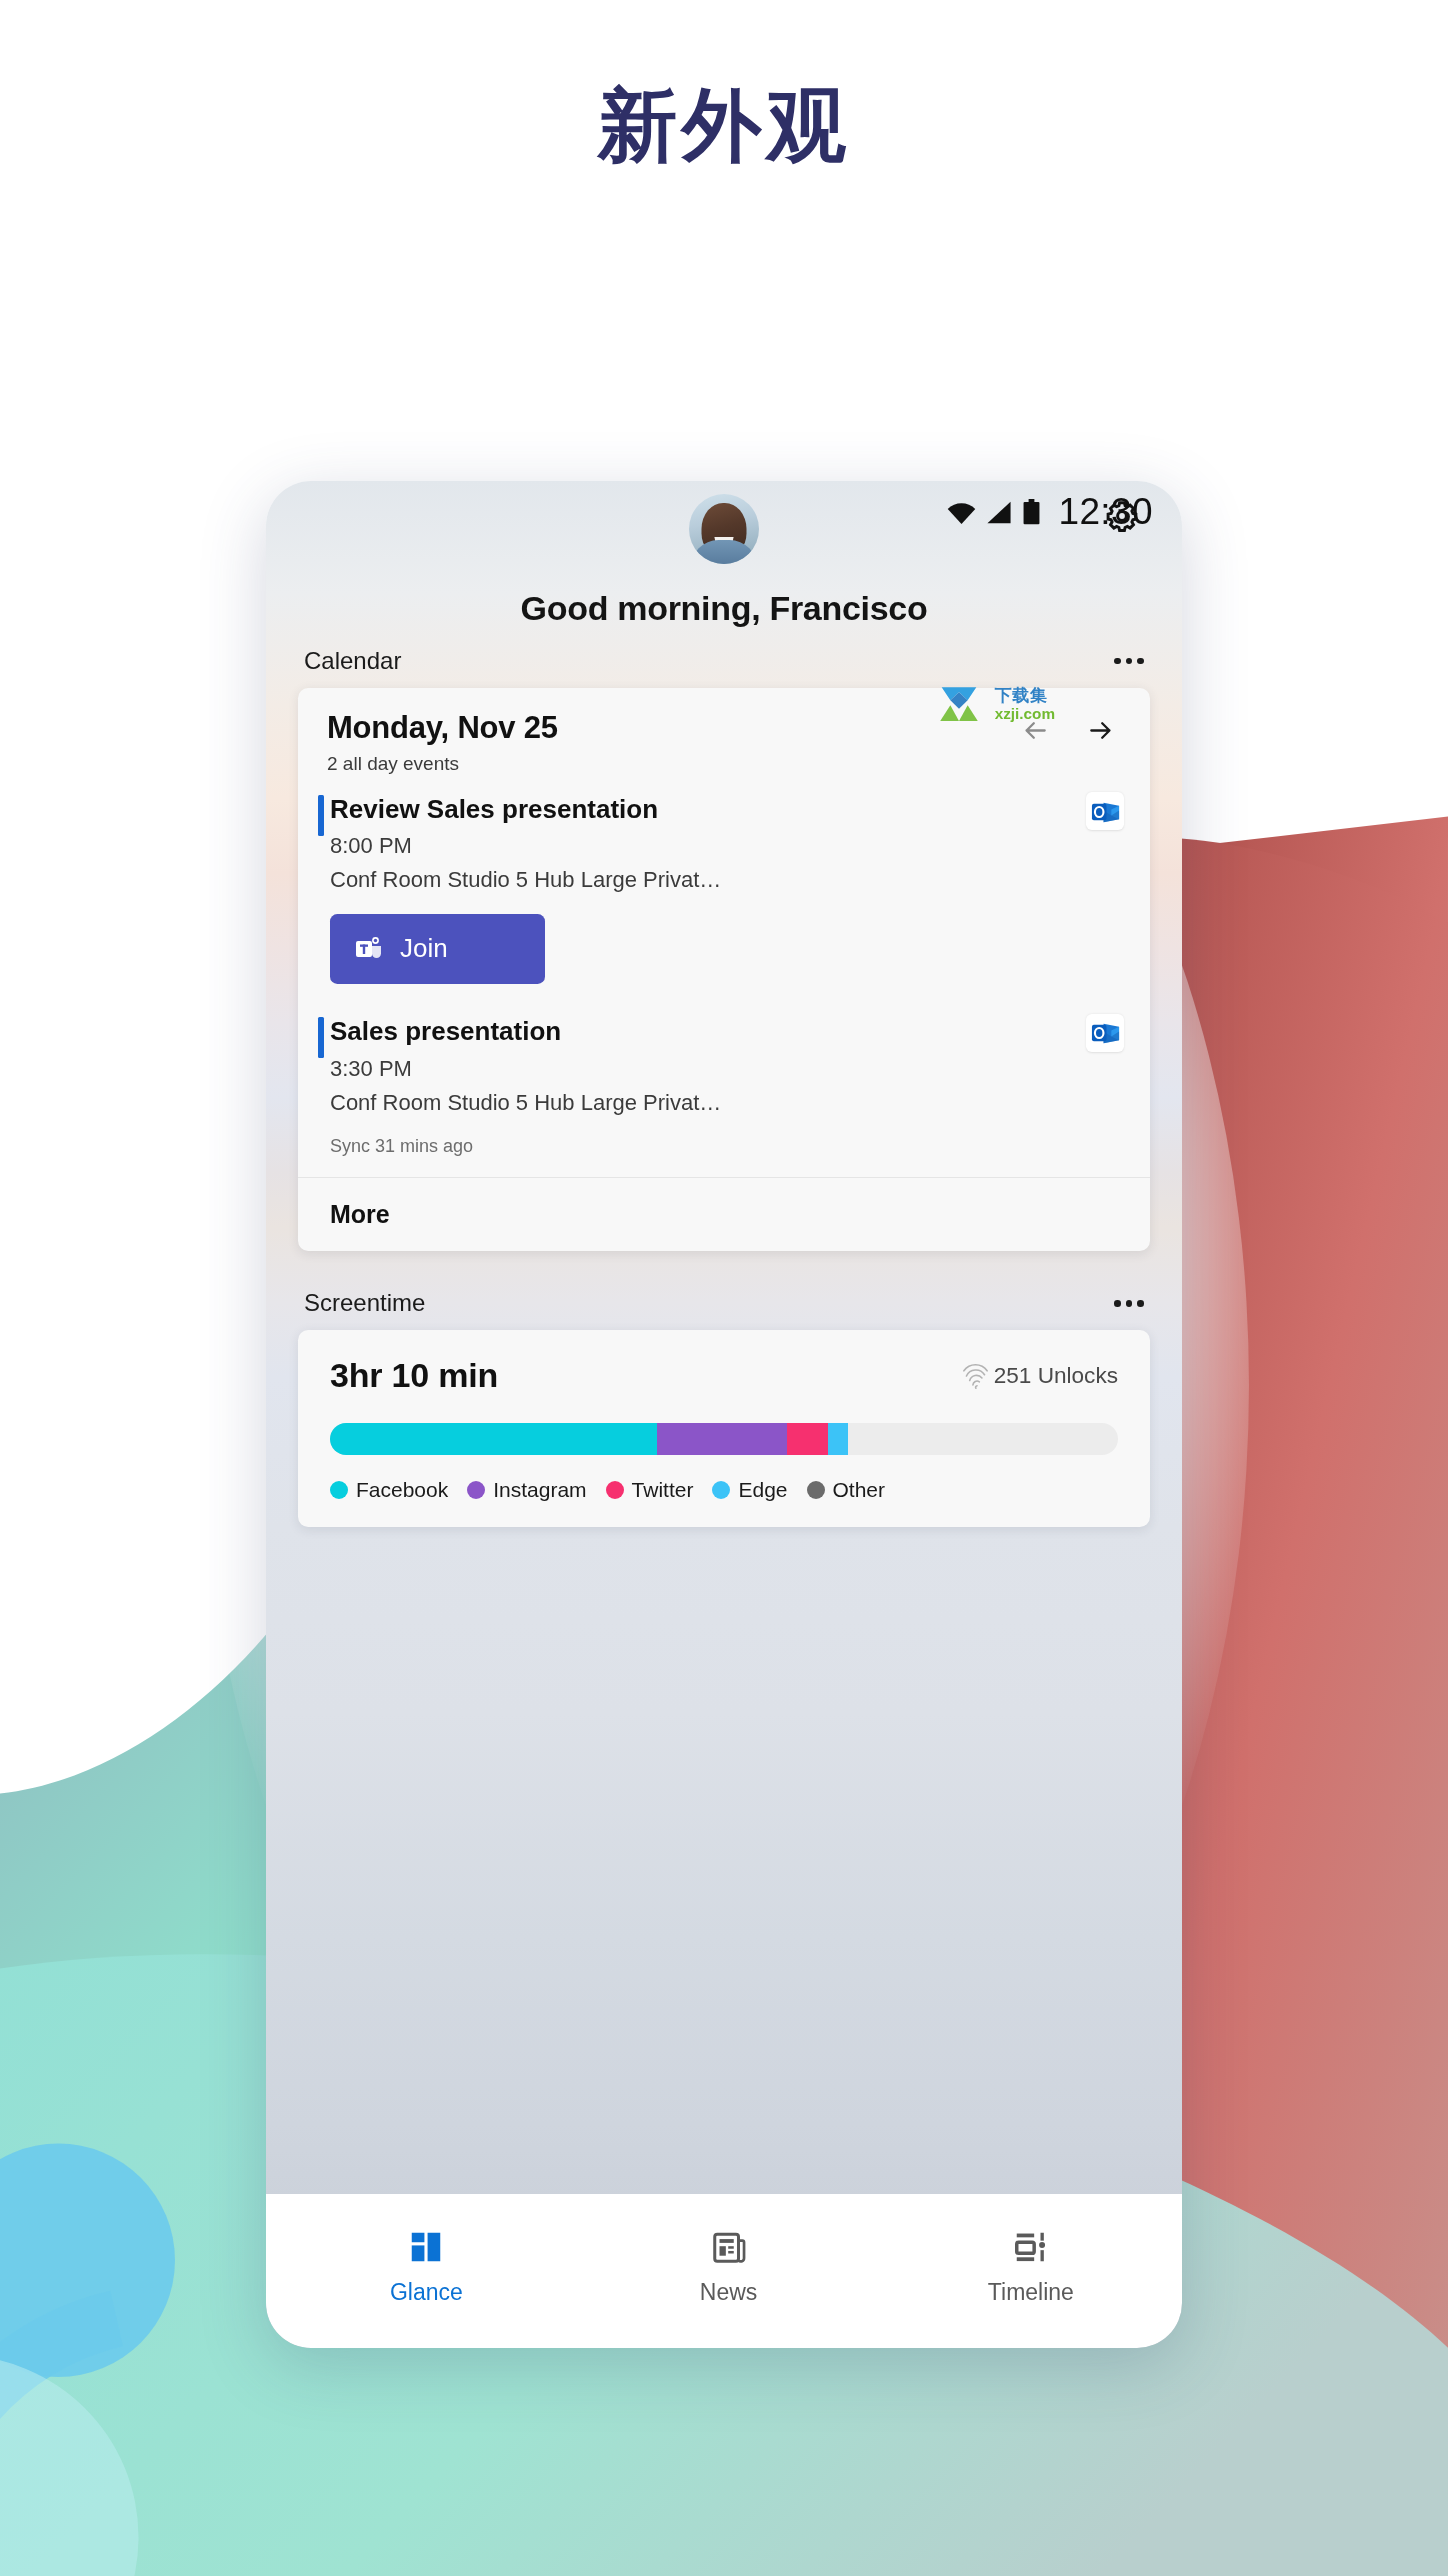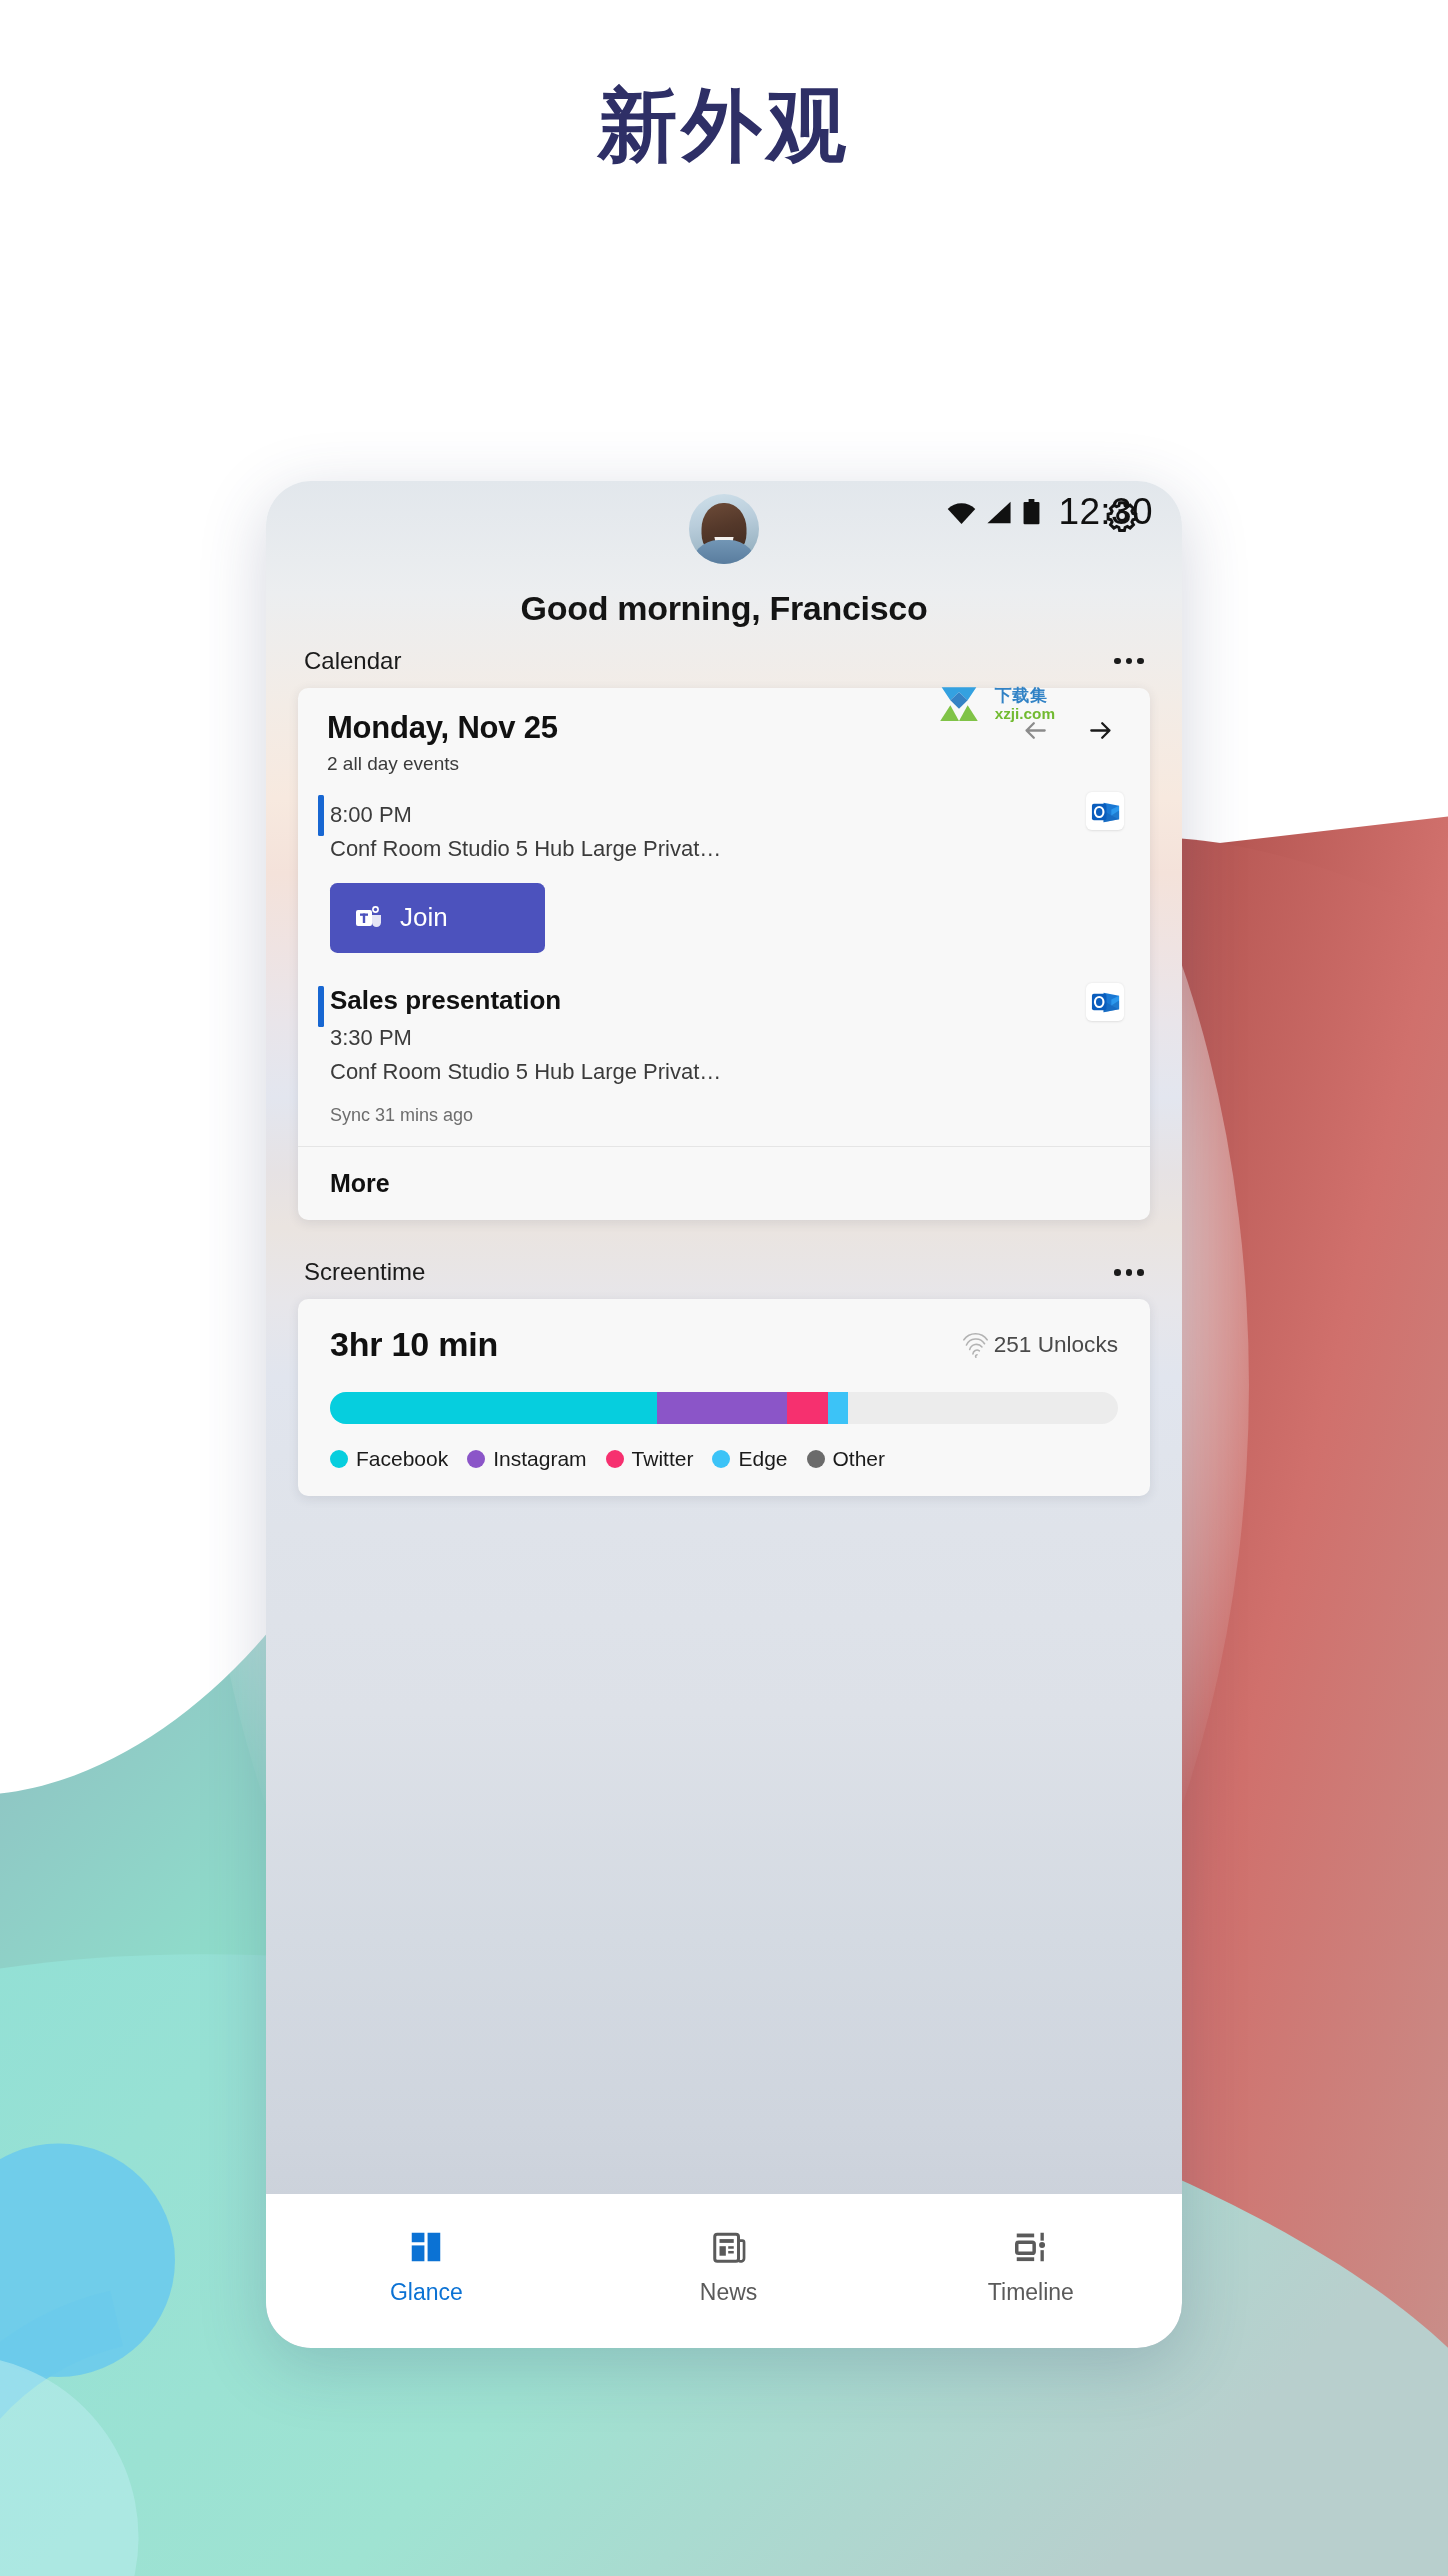--- a/index.html
+++ b/index.html
@@ -286,20 +286,21 @@
         <span class="accent"></span>
         <div class="ev-app">
           <svg width="31" height="31" viewBox="0 0 32 32">
             <path d="M14,7 L30,10 L30,24 L14,27 Z" fill="#1a78d4"></path>
             <path d="M22,14 L30,10 L30,24 L22,20 Z" fill="#2d9bf0" opacity=".9"></path>
             <path d="M14,15 L22,20 L30,15 L30,24 L14,27 Z" fill="#1663b5" opacity=".55"></path>
             <rect x="2" y="8" width="15" height="17" rx="2" fill="#0a5dbd"></rect>
             <ellipse cx="9.5" cy="16.5" rx="4.4" ry="5.2" fill="none" stroke="#fff" stroke-width="2.2"></ellipse>
           </svg>
         </div>
+        <div class="ev-title">Review Sales presentation</div>
         <div class="ev-time">8:00 PM</div>
         <div class="ev-loc">Conf Room Studio 5 Hub Large Privat…</div>
       </div>
 
       <div class="join-btn">
         <svg width="32" height="32" viewBox="0 0 32 32">
           <circle cx="23.5" cy="7.5" r="3.4" fill="#fff"></circle>
           <circle cx="23.5" cy="7.5" r="1.7" fill="#4c52bd"></circle>
           <path d="M20,13 h9 v7.5 a4.5,4.5 0 0 1 -9,0 Z" fill="#fff" opacity=".85"></path>
           <rect x="4" y="8" width="16" height="16" rx="2" fill="#fff"></rect>

